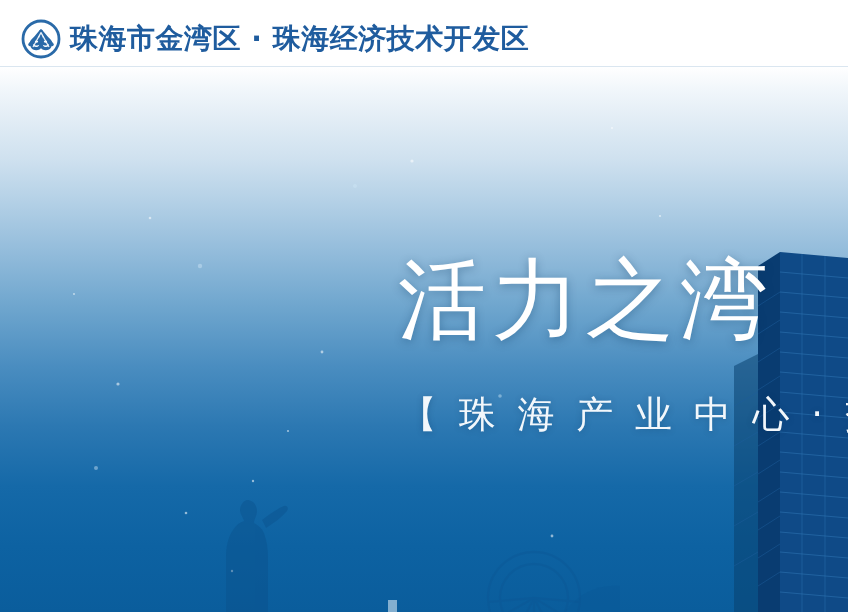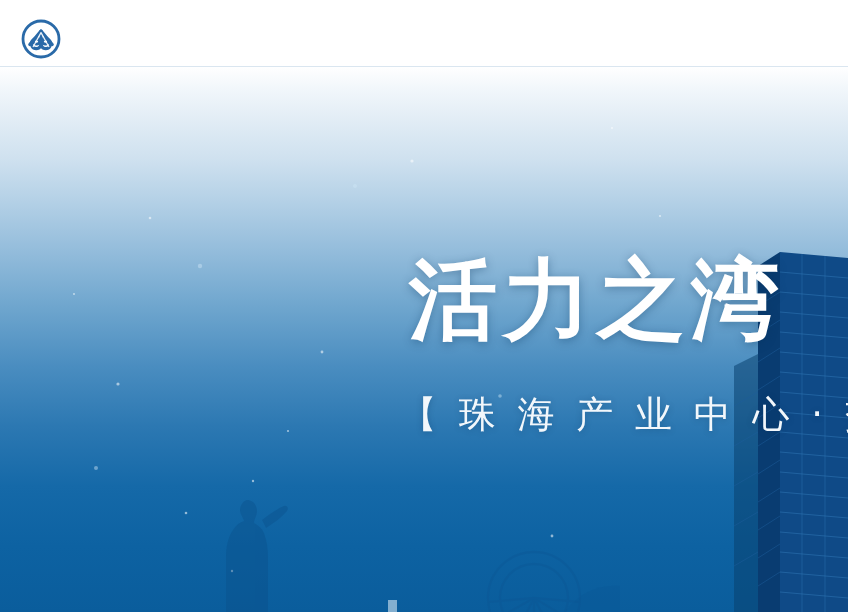--- a/index.html
+++ b/index.html
@@ -125,25 +125,25 @@
     position: absolute;
     right: 0;
     top: 0;
     width: 848px;
     height: 546px;
     z-index: 20;
     pointer-events: none;
   }
   .hero-headline {
     position: absolute;
-    left: 409px;
+    left: 398px;
     top: 190px;
     font-size: 88px;
     line-height: 1;
-    font-weight: bold;
+    font-weight: normal;
     color: #ffffff;
     letter-spacing: 6px;
     white-space: nowrap;
     font-family: "DejaVu Sans", "Liberation Sans", sans-serif;
     text-shadow: 0 2px 10px rgba(6, 50, 88, 0.35);
   }
   .hero-subline {
     position: absolute;
     left: 400px;
     top: 330px;
@@ -176,20 +176,21 @@
           <path d="M22 64 L50 30 L78 64"></path>
           <path d="M50 30 L50 62"></path>
           <path d="M38 50 a12 12 0 1 0 0.1 0"></path>
           <path d="M62 50 a12 12 0 1 1 -0.1 0"></path>
         </g>
         <circle cx="39" cy="55" r="8" fill="none" stroke="#2a6aa8" stroke-width="7"></circle>
         <circle cx="61" cy="55" r="8" fill="none" stroke="#2a6aa8" stroke-width="7"></circle>
         <path d="M30 70 L50 34 L70 70" fill="none" stroke="#ffffff" stroke-width="3.2" stroke-linejoin="round" opacity="0.9"></path>
       </svg>
 
+      <div class="brand-title">珠海市金湾区 · 珠海经济技术开发区</div>
     </div>
   </div>
 
   <div class="hero">
 
     <div class="header-seam"></div>
 
     <svg class="sparkles" viewBox="0 0 848 546" preserveAspectRatio="none">
       <g fill="#ffffff" opacity="0.55">
         <circle cx="412" cy="95" r="1.6"></circle>

